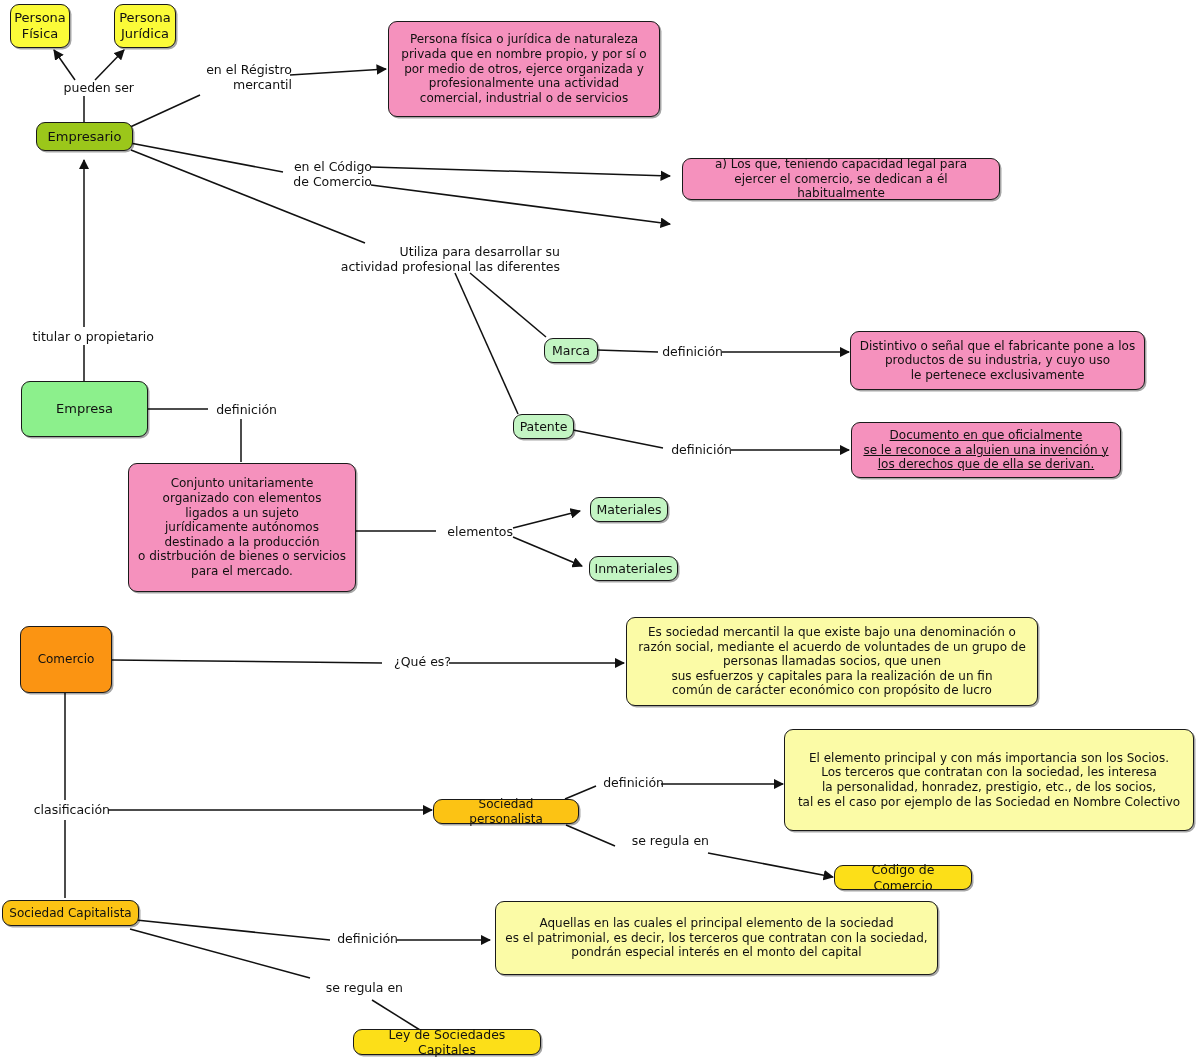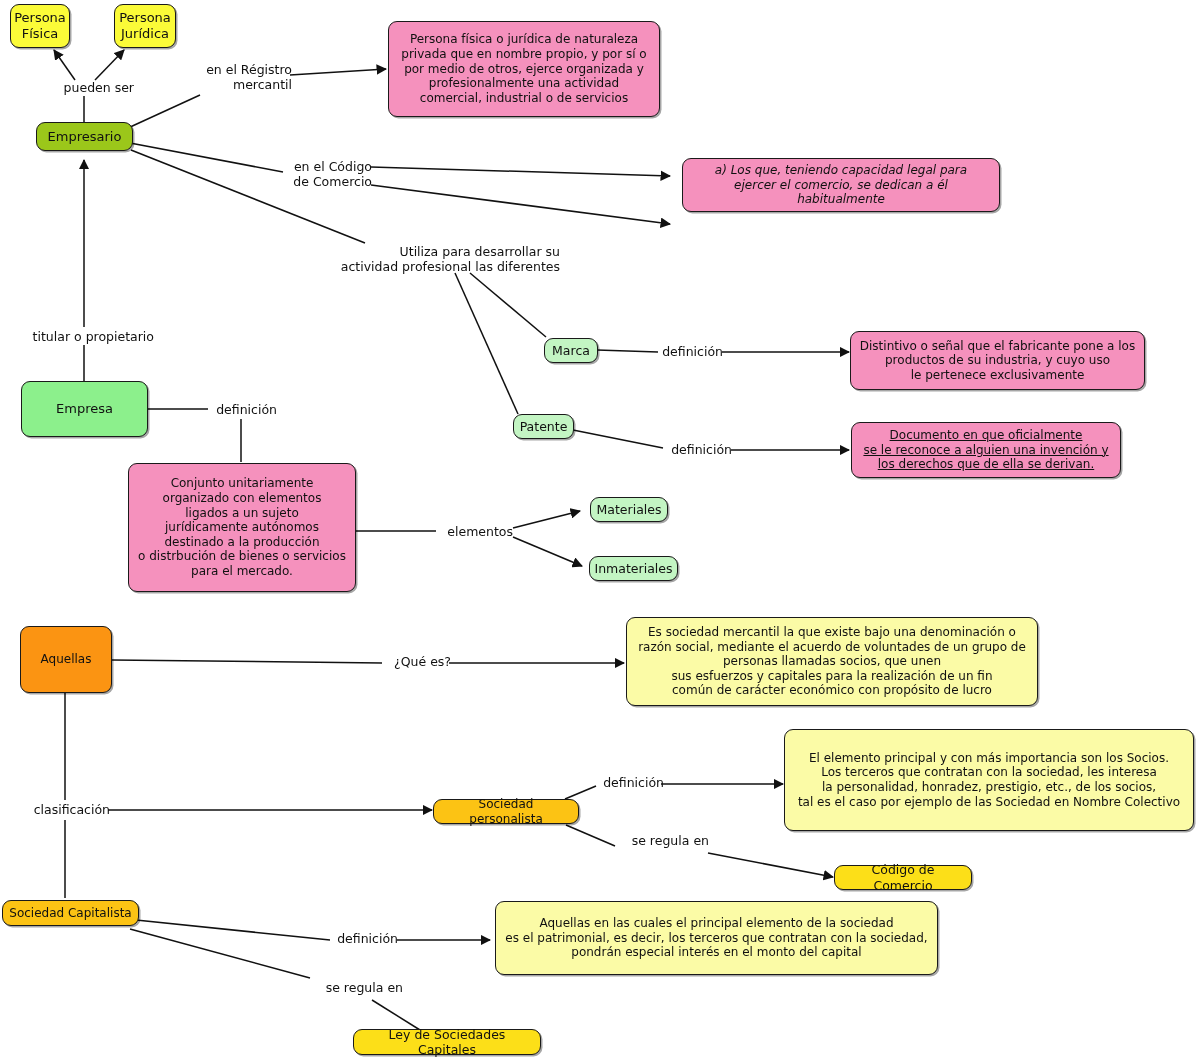--- a/index.html
+++ b/index.html
@@ -137,21 +137,21 @@
 Jurídica</div>
 
   <div class="node n-olive s13" style="left:36px; top:122px; width:97px; height:29px;">Empresario</div>
 
   <div class="node n-pink s12" style="left:388px; top:21px; width:272px; height:96px;">Persona física o jurídica de naturaleza
 privada que en nombre propio, y por sí o
 por medio de otros, ejerce organizada y
 profesionalmente una actividad
 comercial, industrial o de servicios</div>
 
-  <div class="node n-pink s12" style="left:682px; top:158px; width:318px; height:54px;font-style:italic;">a) Los que, teniendo capacidad legal para
+  <div class="node n-pink s12" style="left:682px; top:158px; width:318px; height:42px;">a) Los que, teniendo capacidad legal para
 ejercer el comercio, se dedican a él habitualmente</div>
 
 
   <div class="node n-palegreen s125" style="left:544px; top:338px; width:54px; height:25px;">Marca</div>
 
   <div class="node n-pink s12" style="left:850px; top:331px; width:295px; height:59px;">Distintivo o señal que el fabricante pone a los
 productos de su industria, y cuyo uso
 le pertenece exclusivamente</div>
 
   <div class="node n-palegreen s125" style="left:513px; top:414px; width:61px; height:25px;">Patente</div>
@@ -167,21 +167,21 @@
 ligados a un sujeto
 jurídicamente autónomos
 destinado a la producción
 o distrbución de bienes o servicios
 para el mercado.</div>
 
   <div class="node n-palegreen s125" style="left:590px; top:497px; width:78px; height:25px;">Materiales</div>
 
   <div class="node n-palegreen s125" style="left:589px; top:556px; width:89px; height:25px;">Inmateriales</div>
 
-  <div class="node n-orange s12" style="left:20px; top:626px; width:92px; height:67px;">Aquellas</div>
+  <div class="node n-orange s12" style="left:20px; top:626px; width:92px; height:67px;">Comercio</div>
 
   <div class="node n-softyellow s12" style="left:626px; top:617px; width:412px; height:89px;">Es sociedad mercantil la que existe bajo una denominación o
 razón social, mediante el acuerdo de voluntades de un grupo de
 personas llamadas socios, que unen
 sus esfuerzos y capitales para la realización de un fin
 común de carácter económico con propósito de lucro</div>
 
   <div class="node n-amber s12" style="left:433px; top:799px; width:146px; height:25px;">Sociedad personalista</div>
 
   <div class="node n-softyellow s12" style="left:784px; top:729px; width:410px; height:102px;">El elemento principal y con más importancia son los Socios.

